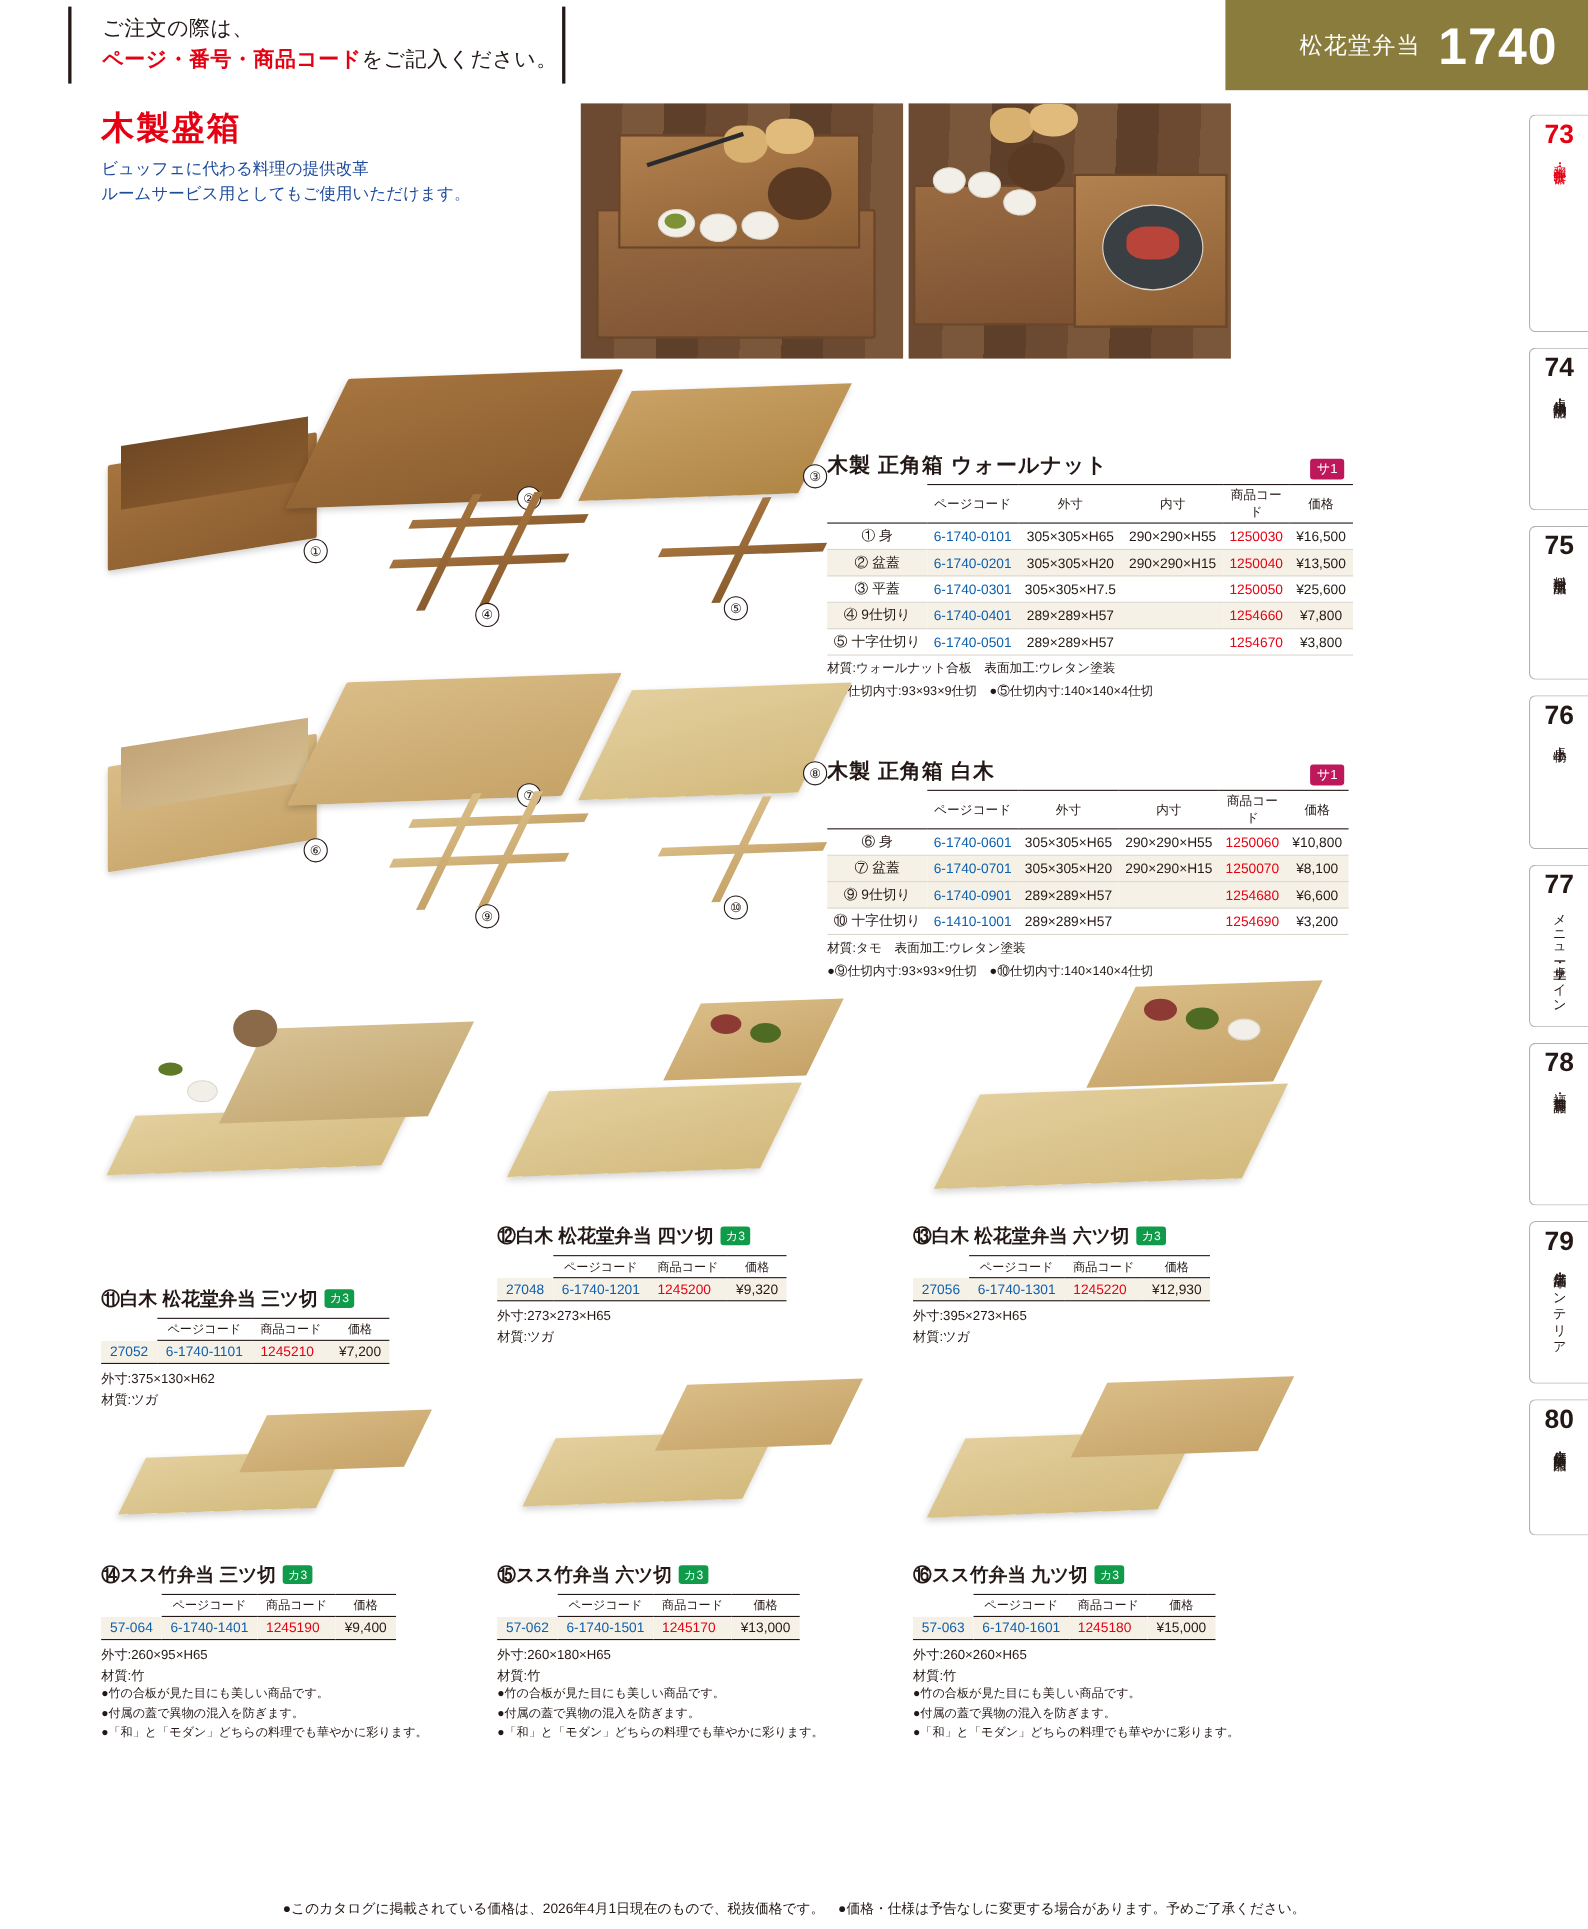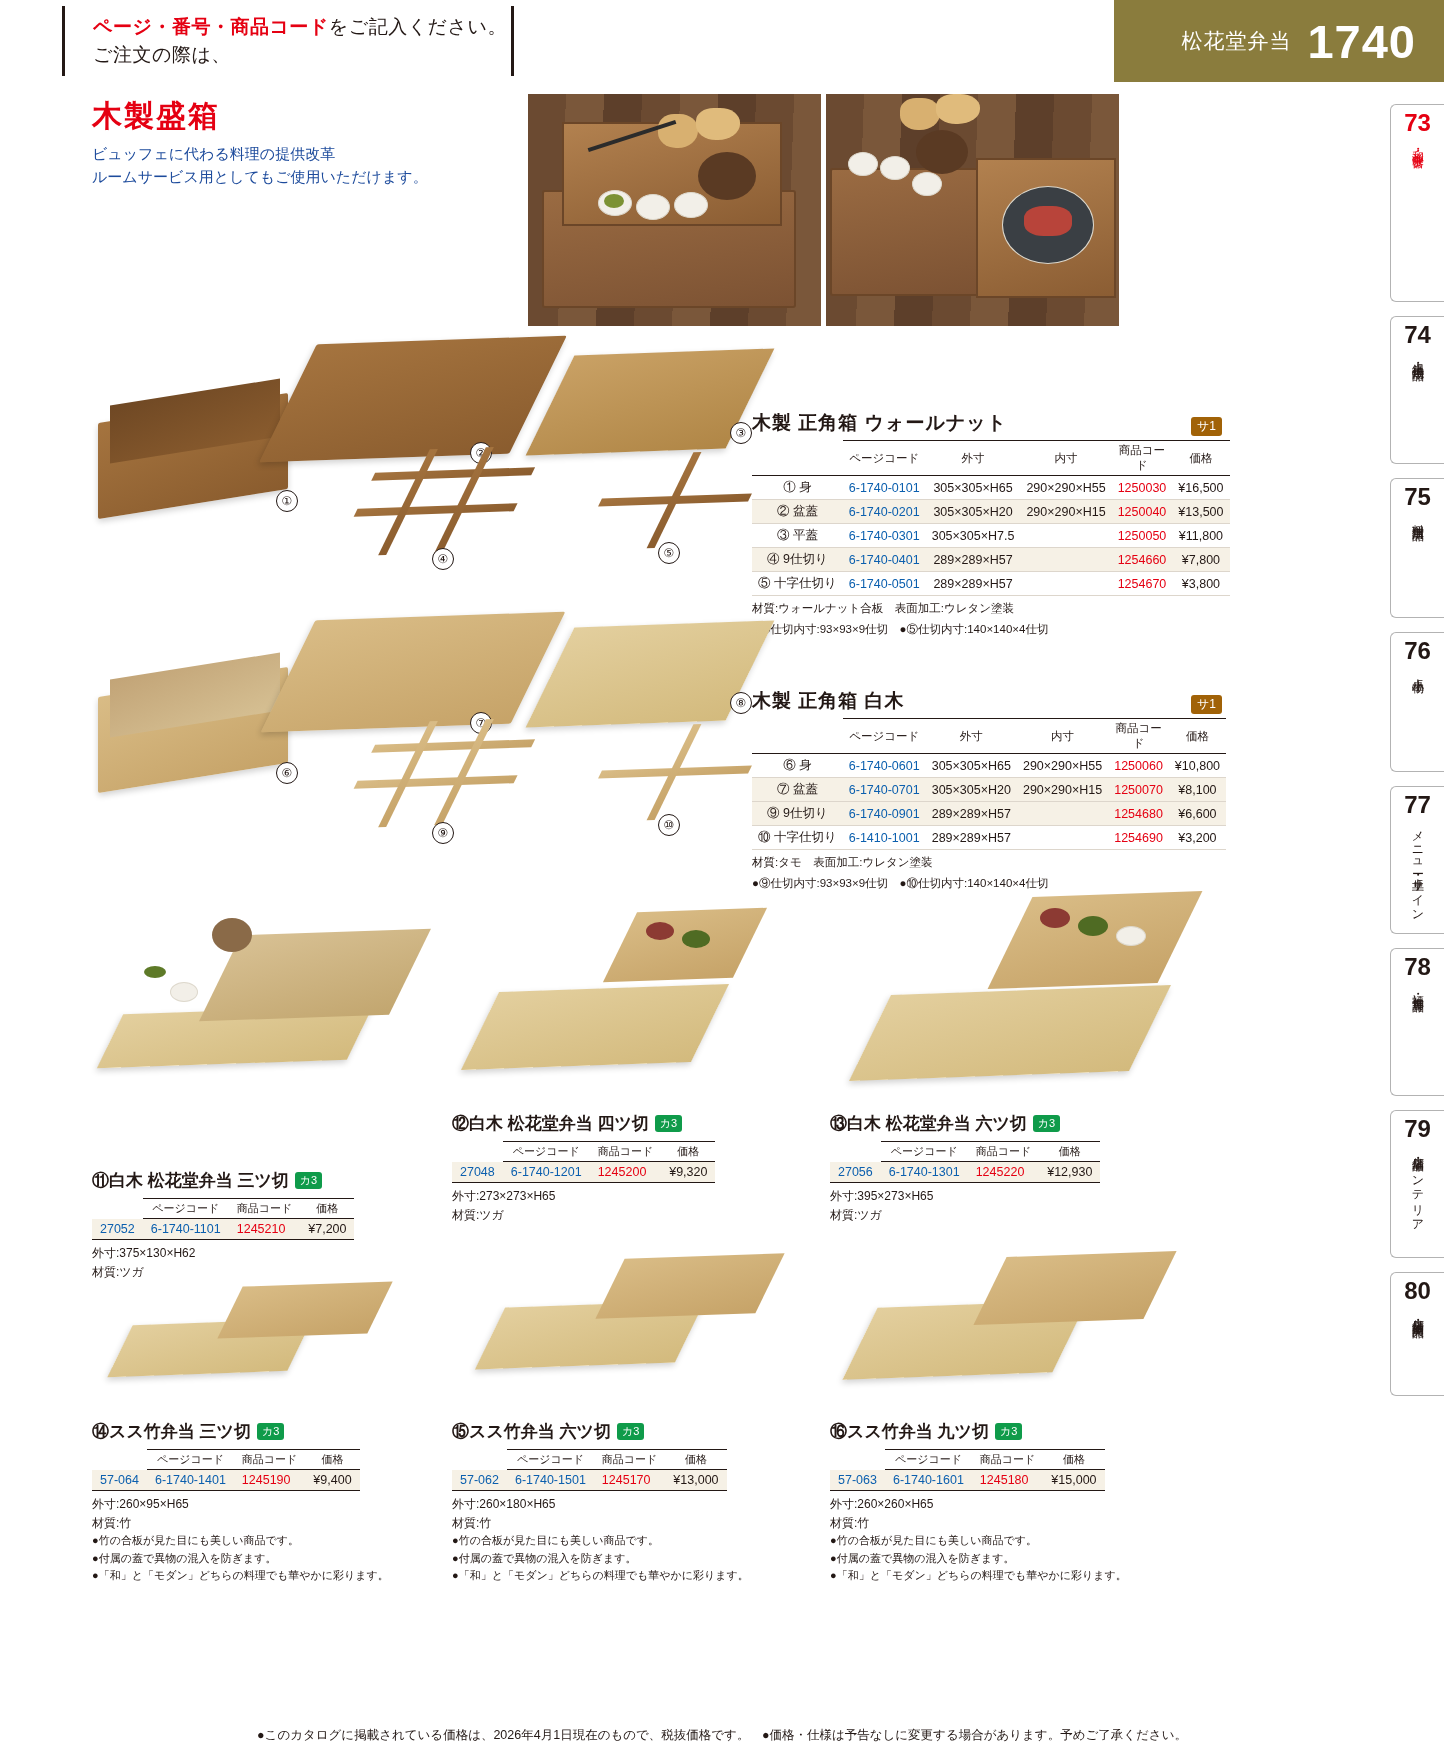--- a/index.html
+++ b/index.html
@@ -85,21 +85,21 @@
   .cnum {
     position:absolute; width:22px; height:22px; border-radius:50%;
     border:1px solid #231815; font-size:12px; text-align:center;
     line-height:20px; background:#fff;
   }
   
   .spec { position:absolute; }
   .spec-head { display:flex; align-items:flex-end; }
   .spec-name { font-size:19px; font-weight:bold; letter-spacing:1px; }
   .badge-blue {
-    display:inline-block; background:#a16207; color:#fff;
+    display:inline-block; background:#be185d; color:#fff;
     font-size:12px; padding:1px 6px; border-radius:3px; margin-left:8px;
     vertical-align:3px;
   }
   .badge-grn {
     display:inline-block; background:#0f9b4a; color:#fff;
     font-size:11px; padding:1px 5px; border-radius:3px; margin-left:6px;
     vertical-align:2px;
   }
   table.t { border-collapse:collapse; font-size:12.5px; }
   table.t th {
@@ -130,24 +130,24 @@
   .footer {
     position:absolute; left:0; bottom:10px; width:1444px;
     text-align:center; font-size:12.5px; color:#231815;
   }
 </style>
 </head>
 <body>
 
 <div class="topbar">
   <div class="order-note">
+    <div>ご注文の際は、</div>
     <div>
       <span class="red">ページ・番号・商品コード</span><span>をご記入ください。</span>
     </div>
-    <div>ご注文の際は、</div>
   </div>
   <div class="header-right">
     <div class="cat">松花堂弁当</div>
     <div class="pg">1740</div>
   </div>
 </div>
 
 <div class="side-tabs">
   <div class="side-tab active" style="height:198px">
     <div class="num">73</div>
@@ -274,21 +274,21 @@
         <td>290×290×H15</td>
         <td class="pcode">1250040</td>
         <td class="price">¥13,500</td>
       </tr>
       <tr>
         <td class="lbl"><span>③</span> <span>平蓋</span></td>
         <td class="code">6-1740-0301</td>
         <td>305×305×H7.5</td>
         <td></td>
         <td class="pcode">1250050</td>
-        <td class="price">¥11,800</td>
+        <td class="price">¥25,600</td>
       </tr>
       <tr class="alt">
         <td class="lbl"><span>④</span> <span>9仕切り</span></td>
         <td class="code">6-1740-0401</td>
         <td>289×289×H57</td>
         <td></td>
         <td class="pcode">1254660</td>
         <td class="price">¥7,800</td>
       </tr>
       <tr>

